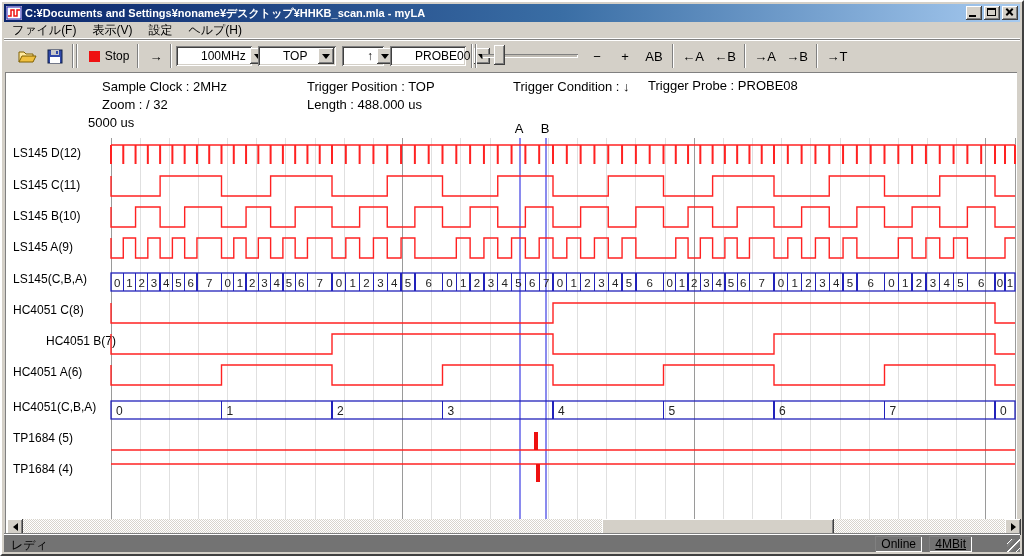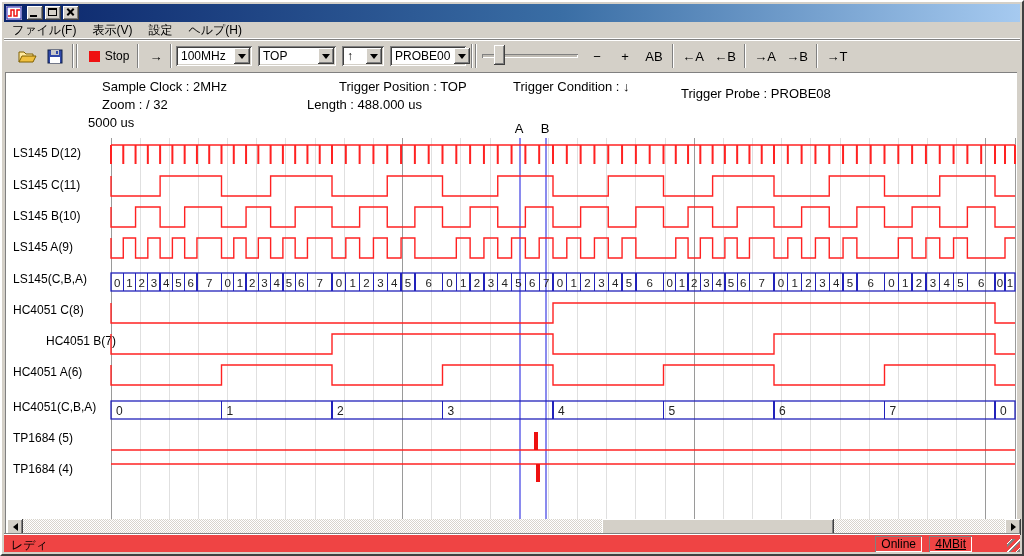--- a/index.html
+++ b/index.html
@@ -24,21 +24,21 @@
   .menubar { position:absolute; left:2px; top:20px; right:2px; height:17px; display:flex; align-items:center;
              font-size:12px; border-bottom:1px solid #fff; }
   .menu-item { padding:1px 8px; white-space:nowrap; }
 
   
   .toolbar { position:absolute; left:2px; top:37px; right:2px; height:20px;
              border-top:1px solid #808080; box-shadow:inset 0 1px 0 #fff;text-decoration:underline; }
   .tb { position:absolute; top:4px; height:24px; display:flex; align-items:center; justify-content:center; font-size:12px; }
   .sep { position:absolute; top:4px; height:24px; width:2px; border-left:1px solid #808080; border-right:1px solid #fff; }
   .combo { position:absolute; top:6px; height:20px; background:#fff; display:flex; align-items:center;
-           box-shadow:inset 1px 1px 0 #808080, inset -1px -1px 0 #fff, inset 2px 2px 0 #404040, inset -2px -2px 0 #d4d0c8; }
+           box-shadow:inset 1px 1px 0 #808080, inset -1px -1px 0 #fff, inset 2px 2px 0 #404040, inset -2px -2px 0 #d4d0c8;padding-left:20px; }
   .combo .val { flex:1; font-size:12px; padding:0 4px 0 5px; white-space:nowrap; }
   .combo .drop { width:16px; height:16px; margin-right:2px; background:#d4d0c8; flex:none;
                  box-shadow:inset -1px -1px 0 #404040, inset 1px 1px 0 #fff, inset -2px -2px 0 #808080;
                  display:flex; align-items:center; justify-content:center; }
   .tri-down { width:0; height:0; border:4px solid transparent; border-top:5px solid #000; margin-top:4px; }
   .stop-square { width:11px; height:11px; background:#ee1111; margin-right:5px; flex:none; }
   .slider-track { position:absolute; left:0; right:0; top:10px; height:4px;
                   box-shadow:inset 1px 1px 0 #808080, inset -1px -1px 0 #fff; background:#c0bcb4; }
   .slider-handle { position:absolute; top:1px; width:11px; height:20px; background:#d4d0c8;
                    box-shadow:inset -1px -1px 0 #404040, inset 1px 1px 0 #fff, inset -2px -2px 0 #808080; }
@@ -57,39 +57,40 @@
              background:repeating-conic-gradient(#ffffff 0% 25%, #d8d4cc 0% 50%) 0 0/2px 2px; }
   .sb-btn { position:absolute; top:0; width:16px; height:16px; background:#d4d0c8;
             box-shadow:inset -1px -1px 0 #404040, inset 1px 1px 0 #fff, inset -2px -2px 0 #808080;
             display:flex; align-items:center; justify-content:center; }
   .tri-left { width:0; height:0; border:4px solid transparent; border-right:5px solid #000; margin-left:-4px; }
   .tri-right { width:0; height:0; border:4px solid transparent; border-left:5px solid #000; margin-right:-4px; }
   .sb-thumb { position:absolute; top:0; height:16px; background:#d4d0c8;
               box-shadow:inset -1px -1px 0 #404040, inset 1px 1px 0 #fff, inset -2px -2px 0 #808080; }
 
   
-  .statusbar { position:absolute; left:2px; right:2px; bottom:2px; height:19px; background:#ef4444;
+  .statusbar { position:absolute; left:2px; right:2px; bottom:2px; height:19px; background:#737373;
                border-top:1px solid #808080; box-shadow:inset 0 1px 0 #fff; font-size:12px; }
   .status-ready { position:absolute; left:7px; top:3px; }
   .status-cell { position:absolute; top:2px; height:16px; padding:1px 6px;
                  box-shadow:inset 1px 1px 0 #808080, inset -1px -1px 0 #fff; }
   .grip { position:absolute; right:0; bottom:0; width:13px; height:13px;
           background:repeating-linear-gradient(135deg,transparent 0 3px,#fff 3px 4px,#808080 4px 6px); }
 </style>
 </head>
 <body>
 
 <div id="window">
 
   <div class="titlebar">
     <svg class="app-icon" viewBox="0 0 16 14">
       <rect x="0" y="0" width="16" height="14" fill="#d4d0c8"></rect>
       <rect x="1" y="1" width="14" height="12" fill="#fff" stroke="#2222bb"></rect>
       <path d="M2 10 h3 v-6 h3 v6 h3 v-6 h3" stroke="#ee1111" fill="none" stroke-width="1.5"></path>
     </svg>
+    <div class="title-text">C:¥Documents and Settings¥noname¥デスクトップ¥HHKB_scan.mla - myLA</div>
     <div class="win-btn">
         <div class="glyph-min"></div>
       </div>
     <div class="win-btn">
         <div class="glyph-max"></div>
       </div>
     <div class="win-btn">
         <div class="glyph-x1"></div>
         <div class="glyph-x2"></div>
       </div>
@@ -185,24 +186,24 @@
       </div>
     <div class="sep" style="left:812px;"></div>
     <div class="tb tbtn" style="left:818px;width:30px;">
         <span>→T</span>
       </div>
   </div>
 
   <div class="panel">
     <div class="info-text" style="left:97px;top:7px;">Sample Clock : 2MHz</div>
     <div class="info-text" style="left:97px;top:25px;">Zoom : /  32</div>
-    <div class="info-text" style="left:302px;top:7px;margin-left:32px;">Trigger Position : TOP</div>
+    <div class="info-text" style="left:302px;top:7px;">Trigger Position : TOP</div>
     <div class="info-text" style="left:302px;top:25px;">Length : 488.000 us</div>
     <div class="info-text" style="left:508px;top:7px;">Trigger Condition : ↓</div>
-    <div class="info-text" style="left:643px;top:14px;margin-left:33px;">Trigger Probe : PROBE08</div>
+    <div class="info-text" style="left:643px;top:6px;">Trigger Probe : PROBE08</div>
     <div class="info-text" style="left:83px;top:43px;">5000 us</div>
 
     <div id="cursor-labels">
         <div class="cursor-label" style="left: 504px;">A</div>
         <div class="cursor-label" style="left: 530px;">B</div>
       </div>
     <div id="channel-labels">
         <div class="chan-label" style="top: 74px;">LS145 D(12)</div>
         <div class="chan-label" style="top: 106px;">LS145 C(11)</div>
         <div class="chan-label" style="top: 137px;">LS145 B(10)</div>

